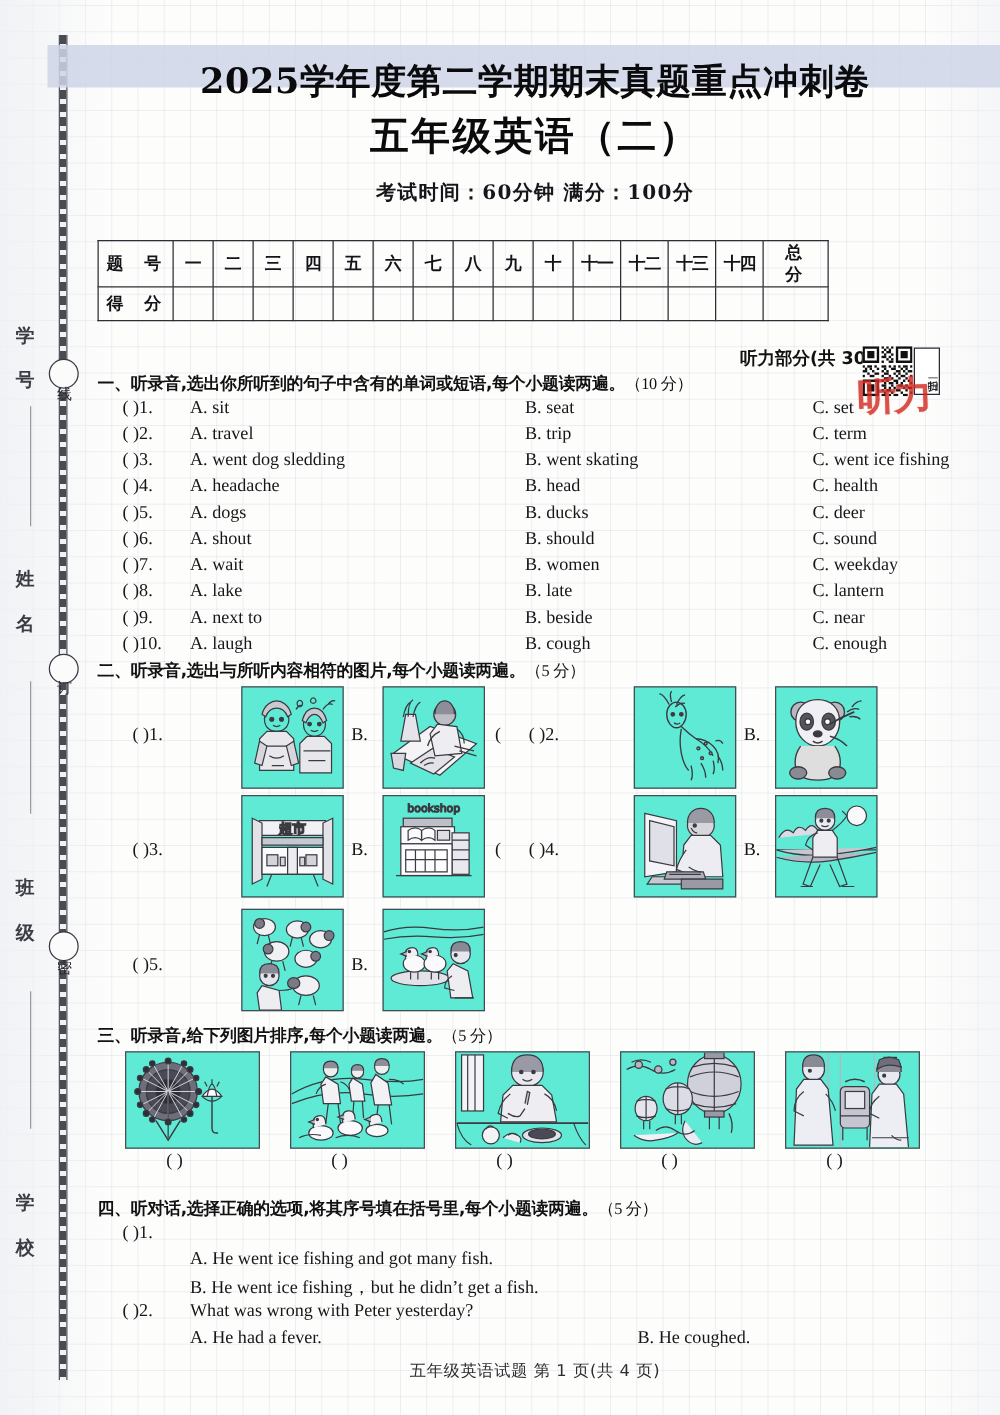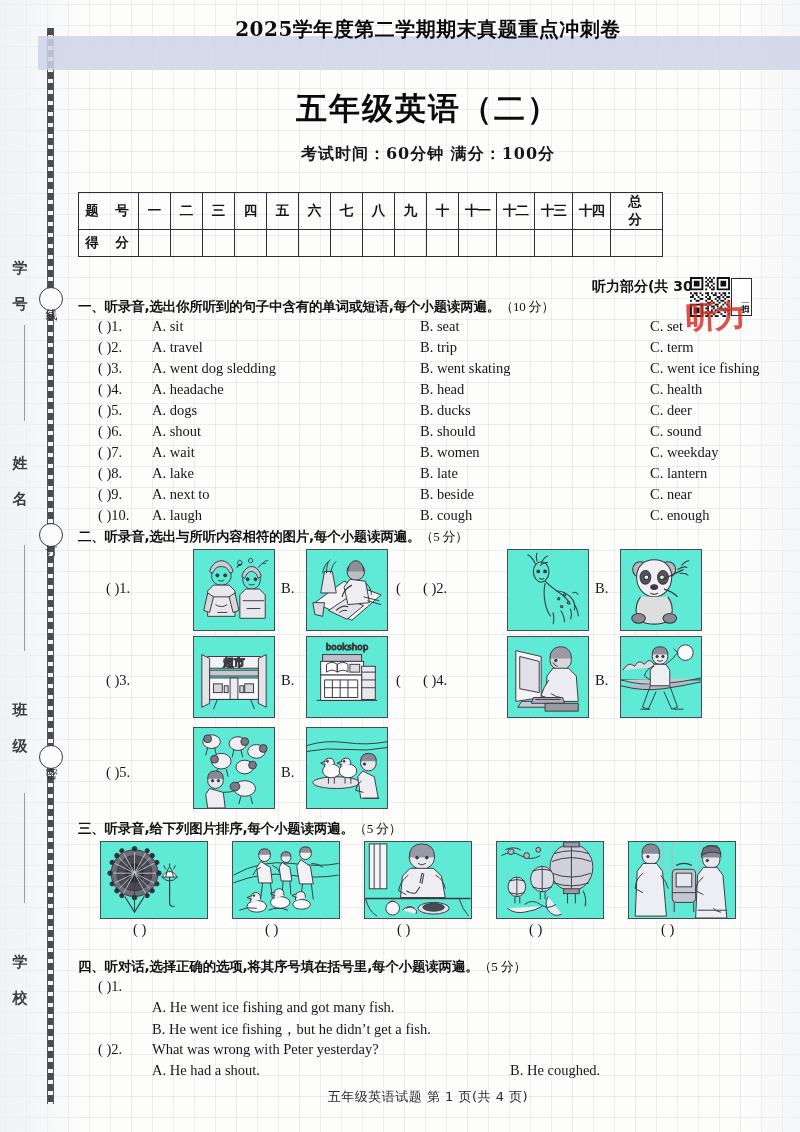--- a/index.html
+++ b/index.html
@@ -64,25 +64,25 @@
   .vrule { position:absolute; left:24px; width:1px; background:#9a9aa2; }
 
   
   .content { position:absolute; left:78px; top:0; width:722px; height:1132px; }
 
   .title-banner {
     position:absolute; left:-40px; top:36px; width:762px; height:34px;
     background:#cfd5e8; opacity:.85;
   }
   .title-main {
-    position:absolute; left:0px; top:16px; width:700px;
+    position:absolute; left:0px; top:46px; width:700px;
     text-align:center;
     font-family:"DejaVu Serif", serif;
     font-weight:900;
-    font-size:20px;
+    font-size:28px;
     letter-spacing:.5px;
     color:#0b0b0d;
     white-space:nowrap;
   }
   .title-sub {
     position:absolute; left:0; top:88px; width:700px;
     text-align:center;
     font-family:"DejaVu Serif", serif;
     font-weight:800;
     font-size:31px;
@@ -837,18 +837,18 @@
     <span class="optA">A. He went ice fishing and got many fish.</span>
   </div>
   <div class="qrow" style="top:1020px;">
     <span class="optA">B. He went ice fishing，but he didn’t get a fish.</span>
   </div>
   <div class="qrow" style="top:1041px;">
     <span class="brk">(     )2.</span>
     <span class="optA">What was wrong with Peter yesterday?</span>
   </div>
   <div class="qrow" style="top:1062px;">
-    <span class="optA">A. He had a shout.</span>
+    <span class="optA">A. He had a fever.</span>
     <span class="optB" style="left:420px;">B. He coughed.</span>
   </div>
 
   <div class="footer">五年级英语试题  第 1 页(共 4 页)</div>
 </div>
 
 </body></html>

